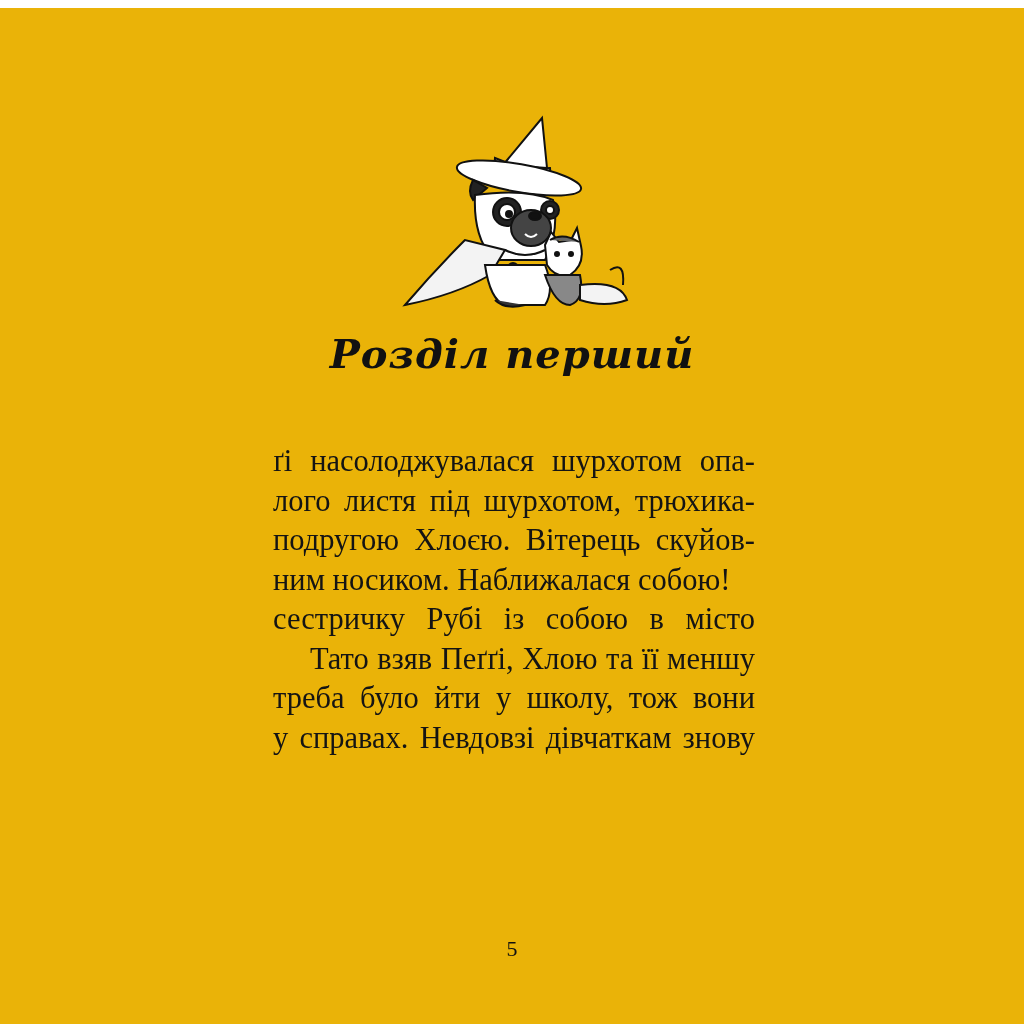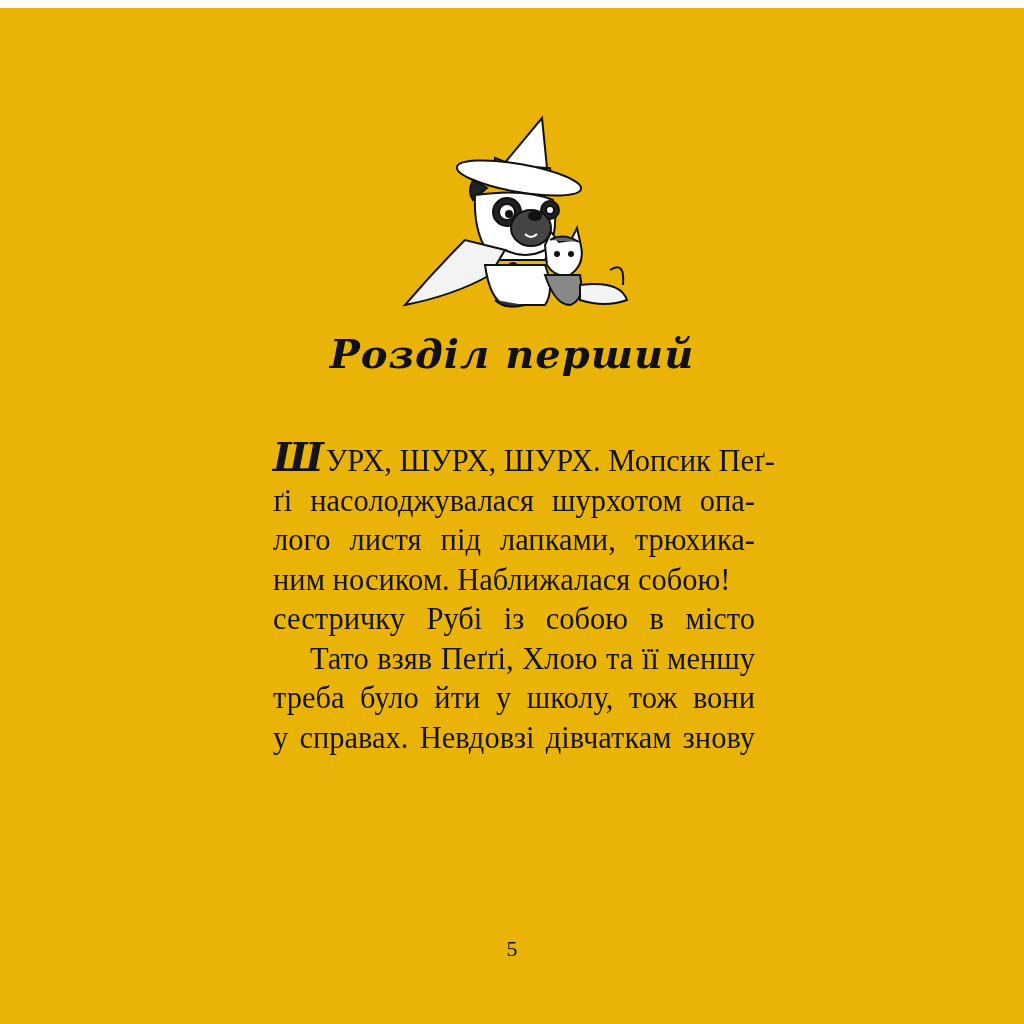--- a/index.html
+++ b/index.html
@@ -71,23 +71,23 @@
       <circle cx="176" cy="154" r="2" fill="#111"></circle>
       <path d="M150 175 Q160 205 175 205 Q190 200 185 175 Z" fill="#888"></path>
       <path d="M185 185 Q225 180 232 200 Q210 208 185 200 Z" fill="#f3f3f3"></path>
       <path d="M215 170 Q230 160 228 185" fill="none"></path>
     </svg>
   </div>
 
   <div class="chapter-title">Розділ перший</div>
 
   <div class="body-text">
-    <div class="line"><span class="dropcap">Ш</span><span>УРХ, ШУРХ, ШУРХ. Мопсик Пеґ-</span></div>
     <div class="line">ґі насолоджувалася шурхотом опа-</div>
-    <div class="line">лого листя під лапками, трюхика-</div>
+    <div class="line">лого листя під шурхотом, трюхика-</div>
+    <div class="line">подругою Хлоєю. Вітерець скуйов-</div>
     <div class="line last">ним носиком. Наближалася собою!</div>
     <div class="line">сестричку Рубі із собою в місто</div>
     <div class="line indent">Тато взяв Пеґґі, Хлою та її меншу</div>
     <div class="line">треба було йти у школу, тож вони</div>
     <div class="line">у справах. Невдовзі дівчаткам знову</div>
   </div>
 
   <div class="page-number">5</div>
 </div>
 

